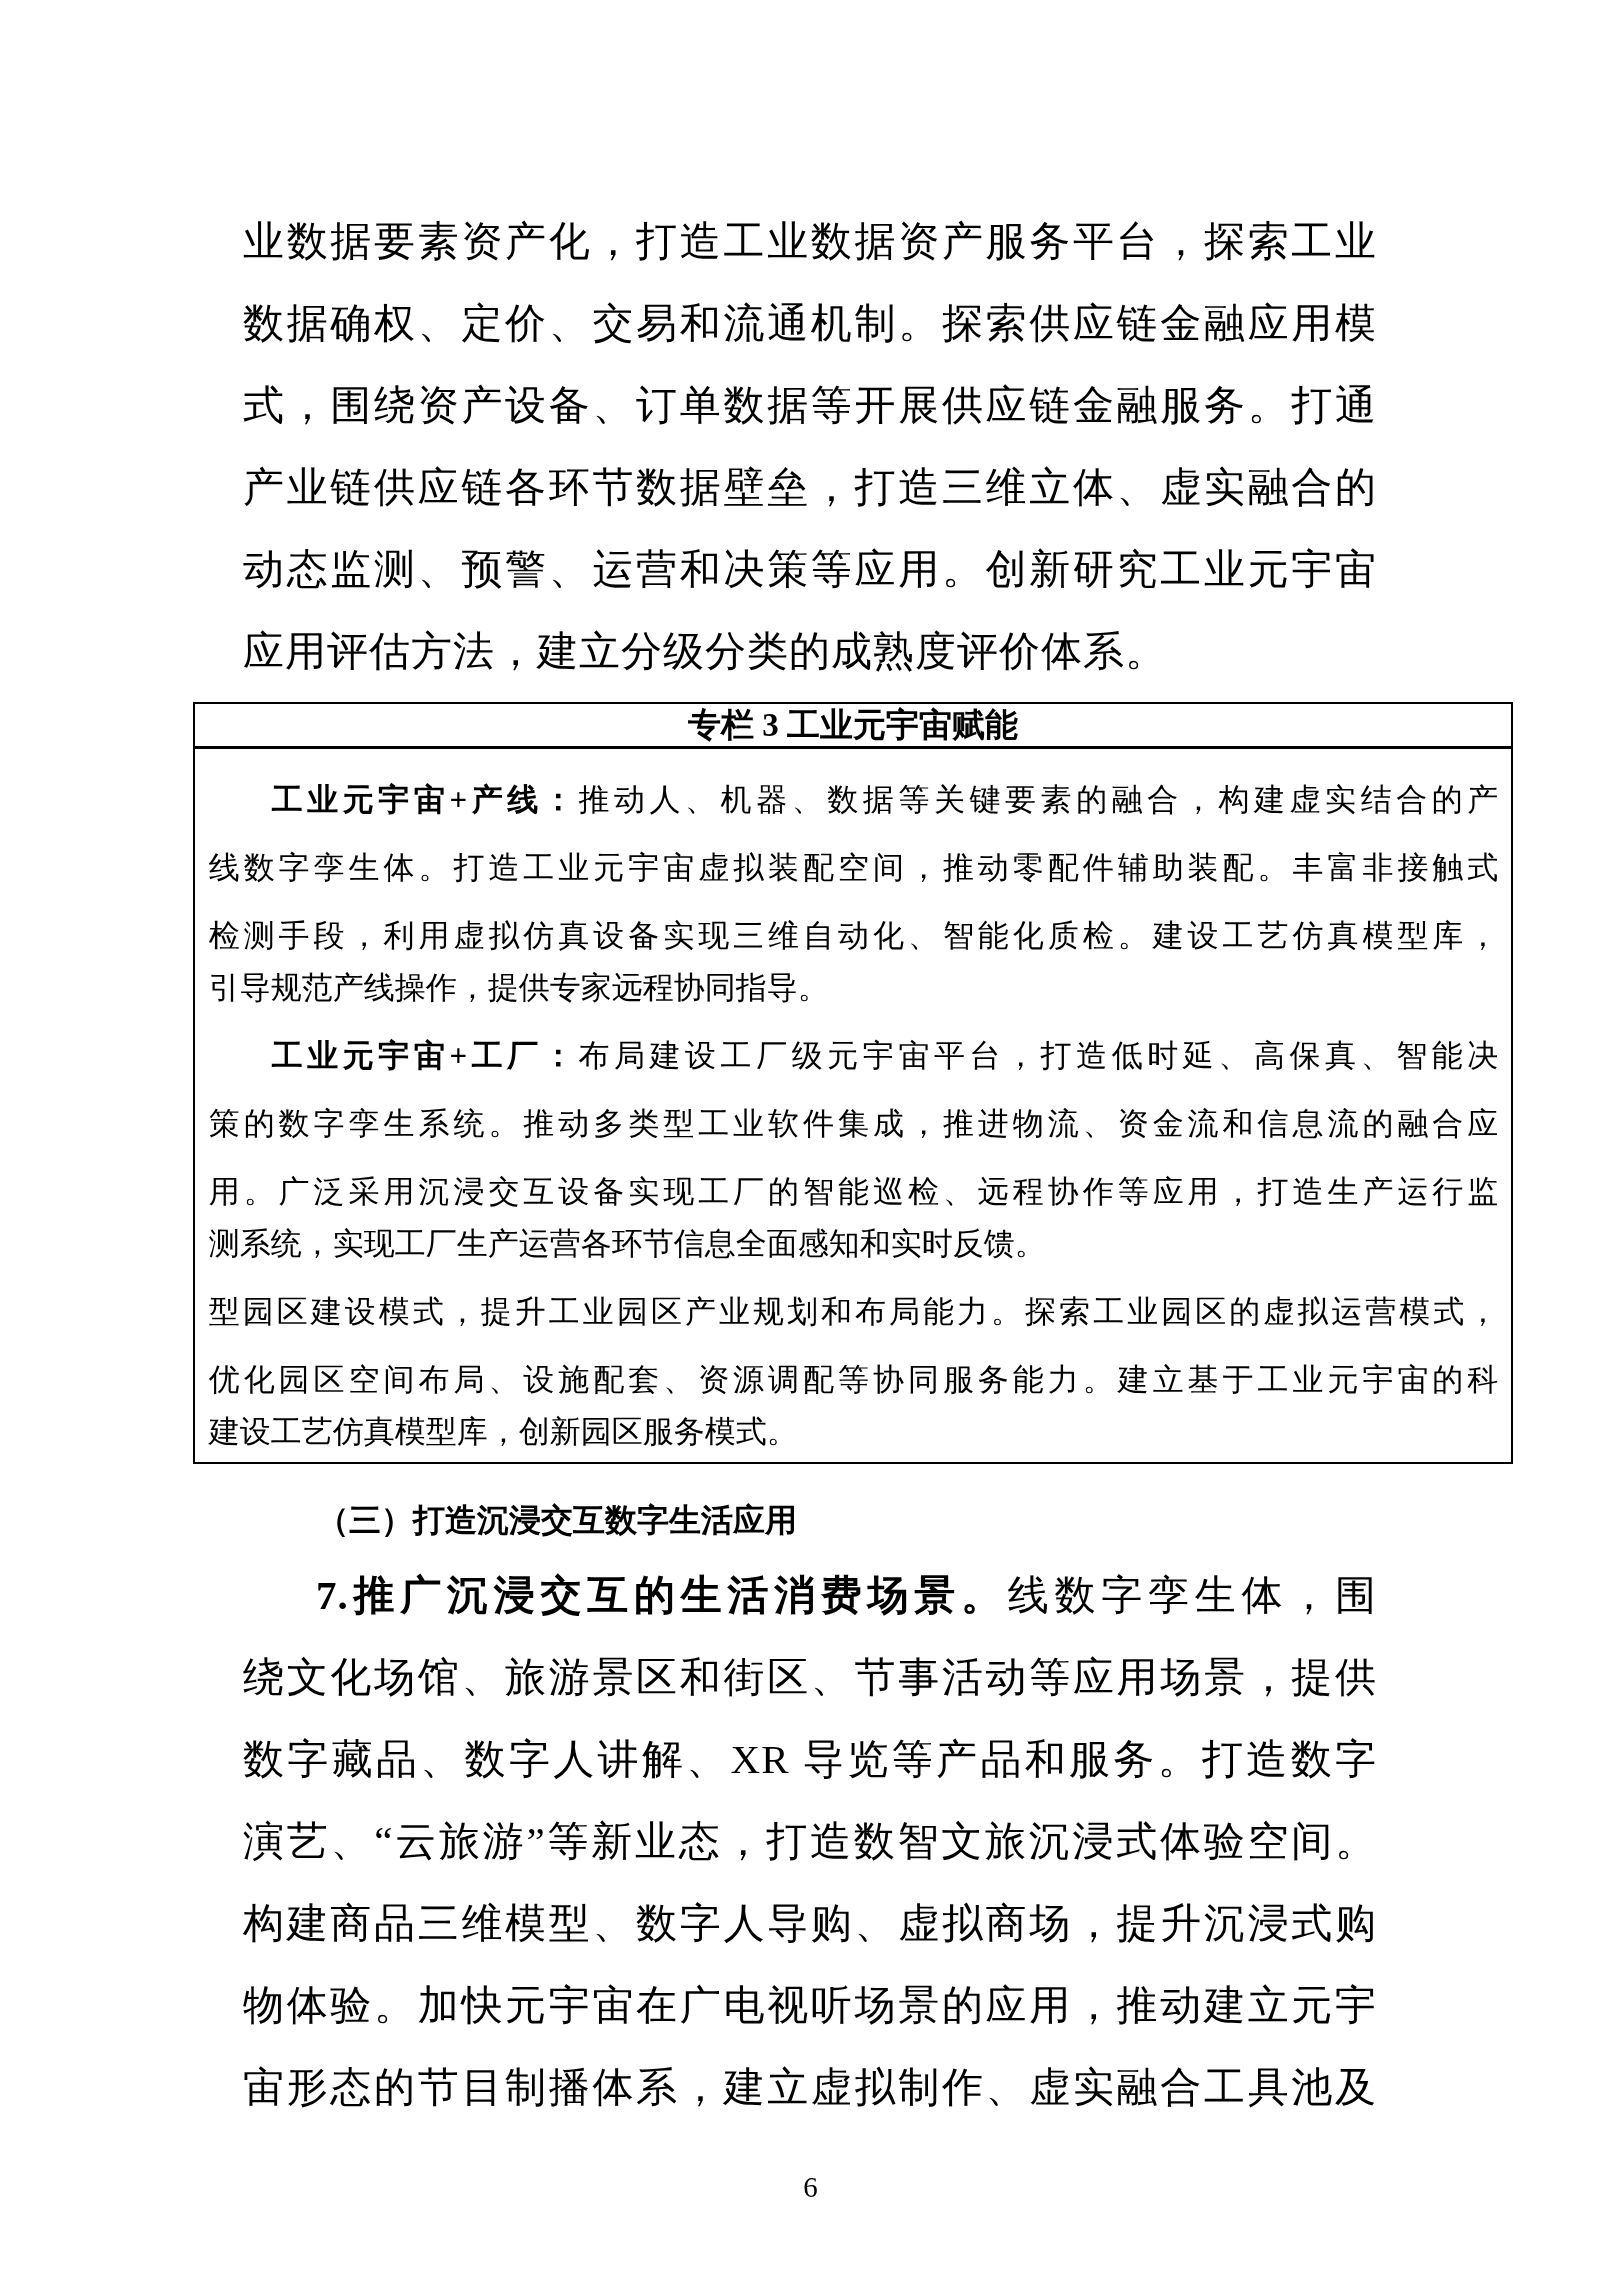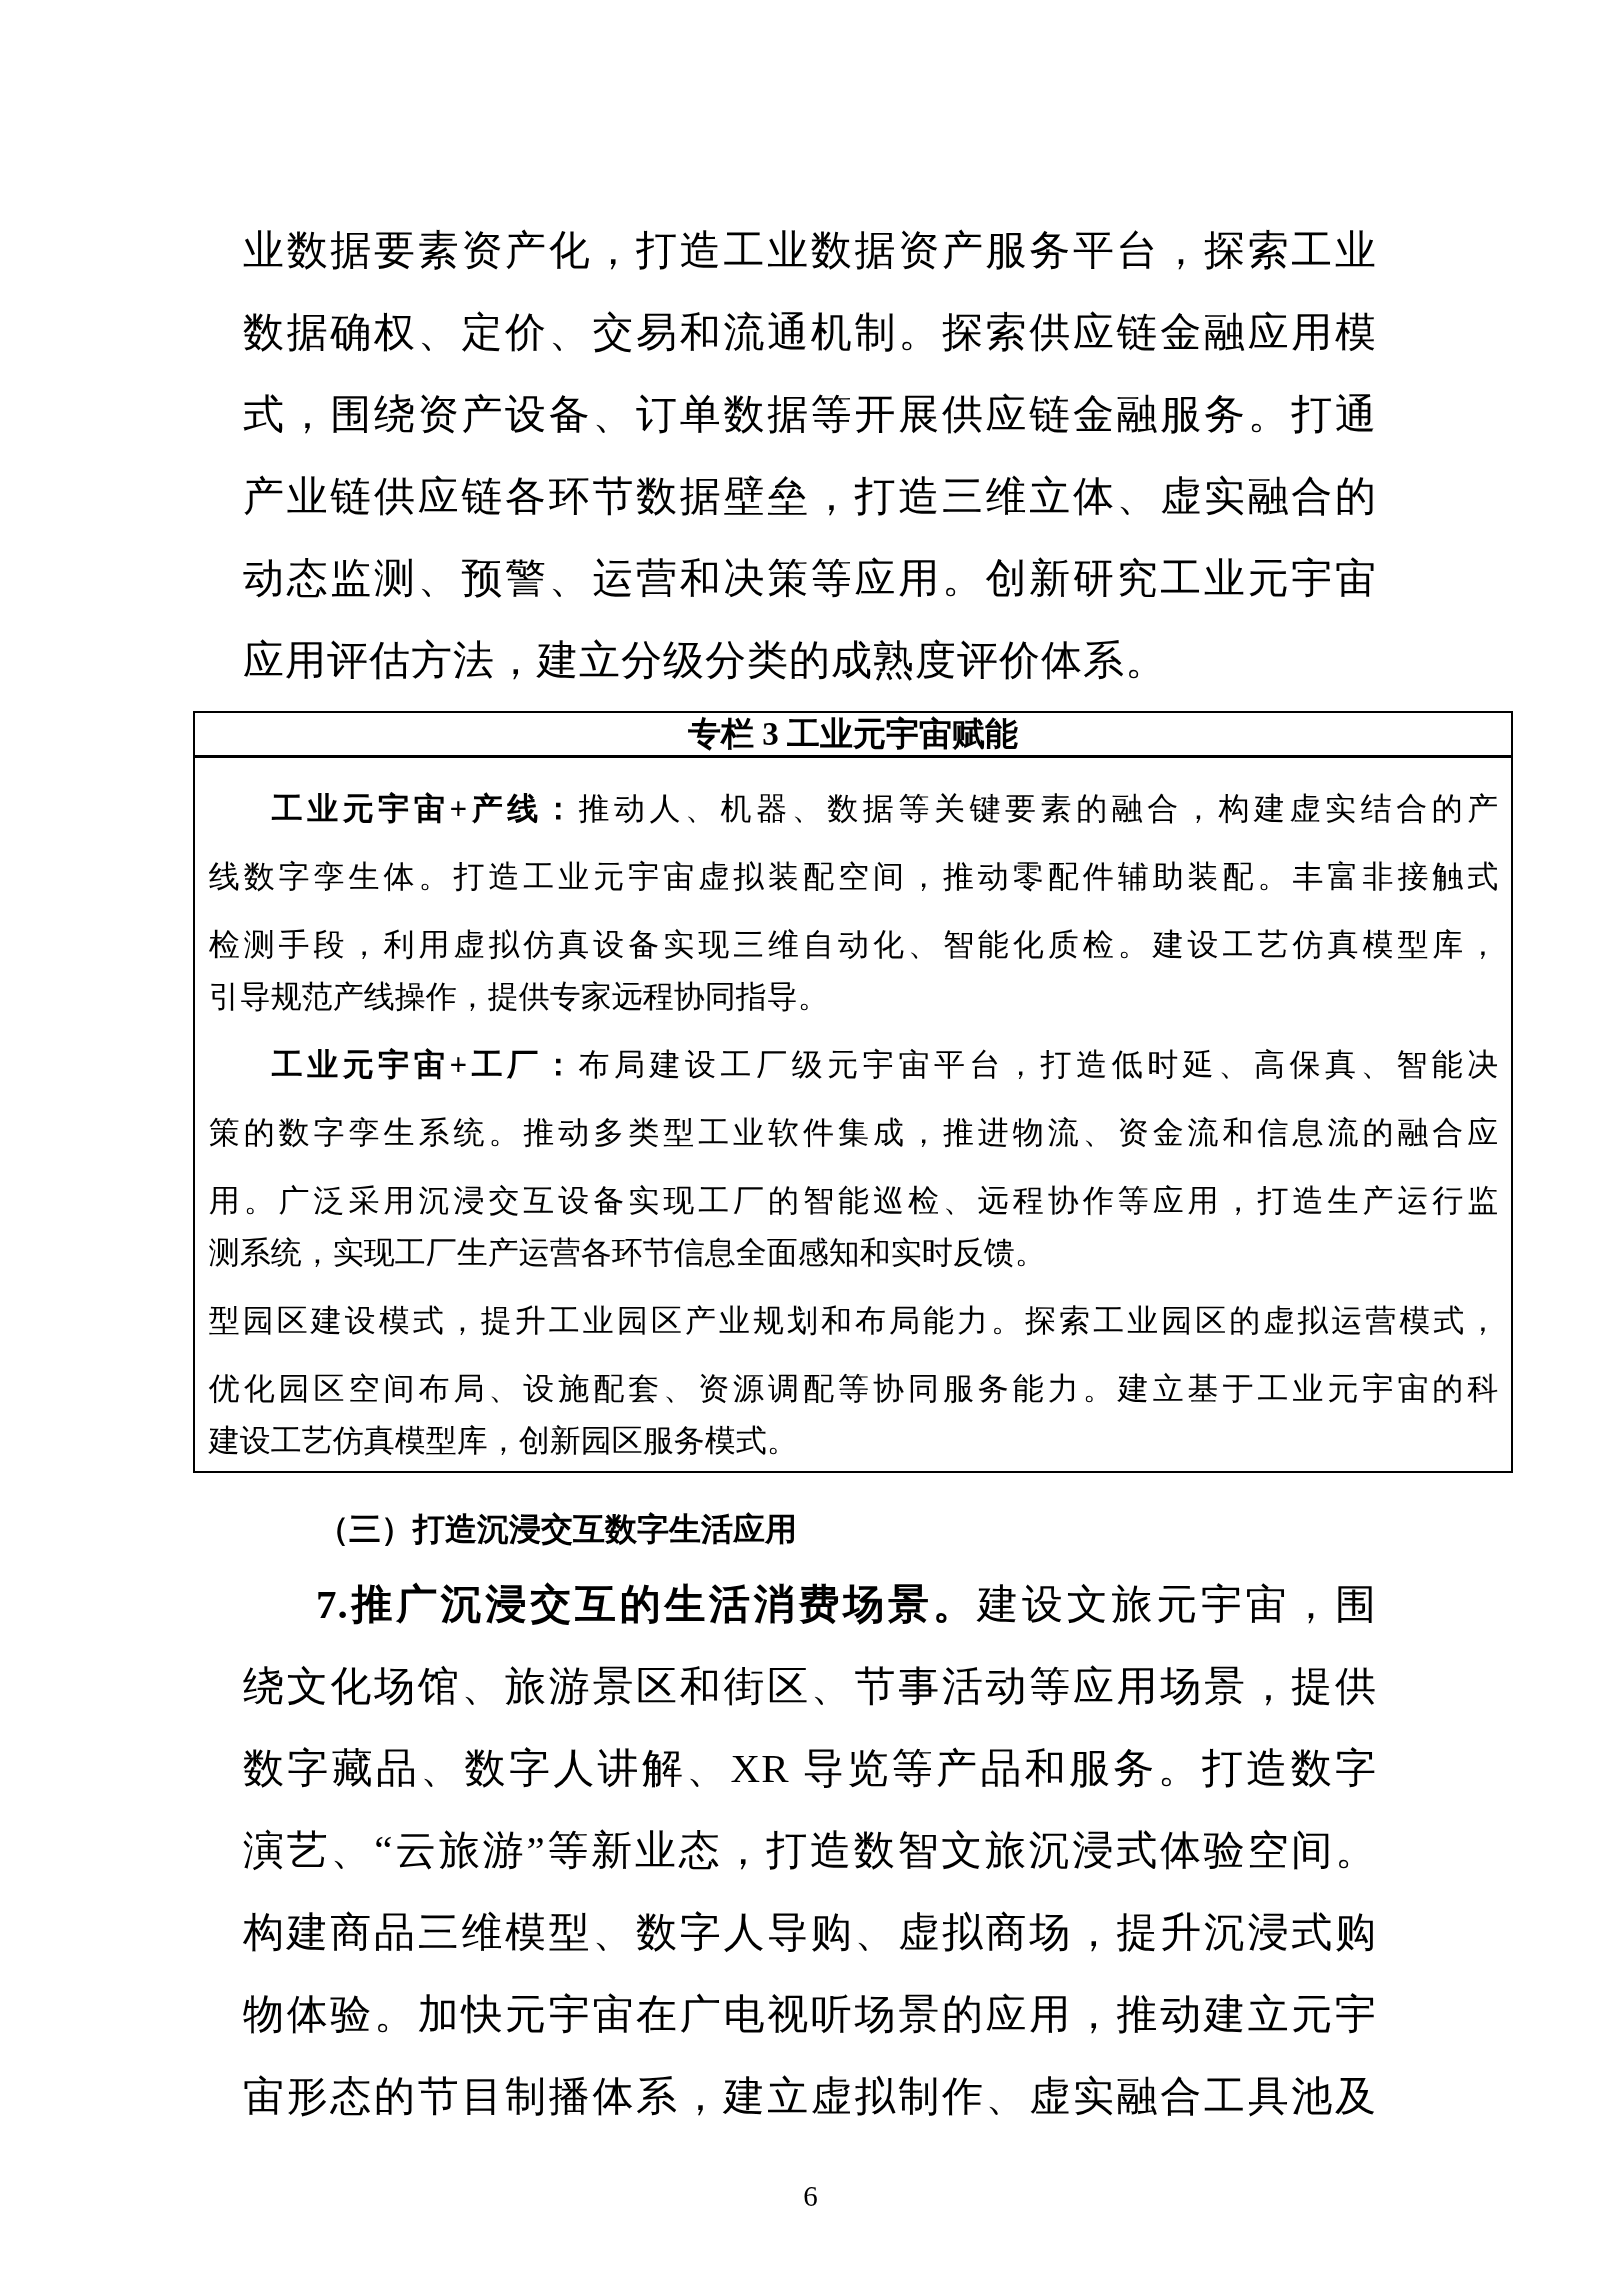--- a/index.html
+++ b/index.html
@@ -7,21 +7,21 @@
     position: relative;
     width: 1621px;
     height: 2293px;
     margin: 0 auto;
     background: #ffffff;
     color: #000000;
     font-family: "Liberation Serif", "DejaVu Serif", serif;
     overflow: hidden;
   }
   
-  .bodyblock { margin: 13px 244px 0 243px; }
+  .bodyblock { margin: 4px 244px 0 243px; }
   .intro { padding-top: 196px; }
   .line {
     font-size: 41px;
     line-height: 82px;
     text-align: justify;
     letter-spacing: 1px;
   }
   .jl { text-align-last: justify; }
   .lead { font-weight: bold; }
 
@@ -108,21 +108,21 @@
         <div class="bline jl">优化园区空间布局、设施配套、资源调配等协同服务能力。建立基于工业元宇宙的科</div>
         <div class="bline">建设工艺仿真模型库，创新园区服务模式。</div>
       </div>
 
     </div>
   </div>
 
   <div class="heading">（三）打造沉浸交互数字生活应用</div>
 
   <div class="bodyblock para7">
-    <div class="line jl p7first"><span class="lead">7.推广沉浸交互的生活消费场景。</span><span>建设文旅元宇宙，围</span></div>
+    <div class="line jl p7first"><span class="lead">7.推广沉浸交互的生活消费场景。</span><span>线数字孪生体，围</span></div>
     <div class="line jl">绕文化场馆、旅游景区和街区、节事活动等应用场景，提供</div>
     <div class="line jl">数字藏品、数字人讲解、XR 导览等产品和服务。打造数字</div>
     <div class="line jl">演艺、“云旅游”等新业态，打造数智文旅沉浸式体验空间。</div>
     <div class="line jl">构建商品三维模型、数字人导购、虚拟商场，提升沉浸式购</div>
     <div class="line jl">物体验。加快元宇宙在广电视听场景的应用，推动建立元宇</div>
     <div class="line jl">宙形态的节目制播体系，建立虚拟制作、虚实融合工具池及</div>
   </div>
 
   <div class="pagenum">6</div>
 

